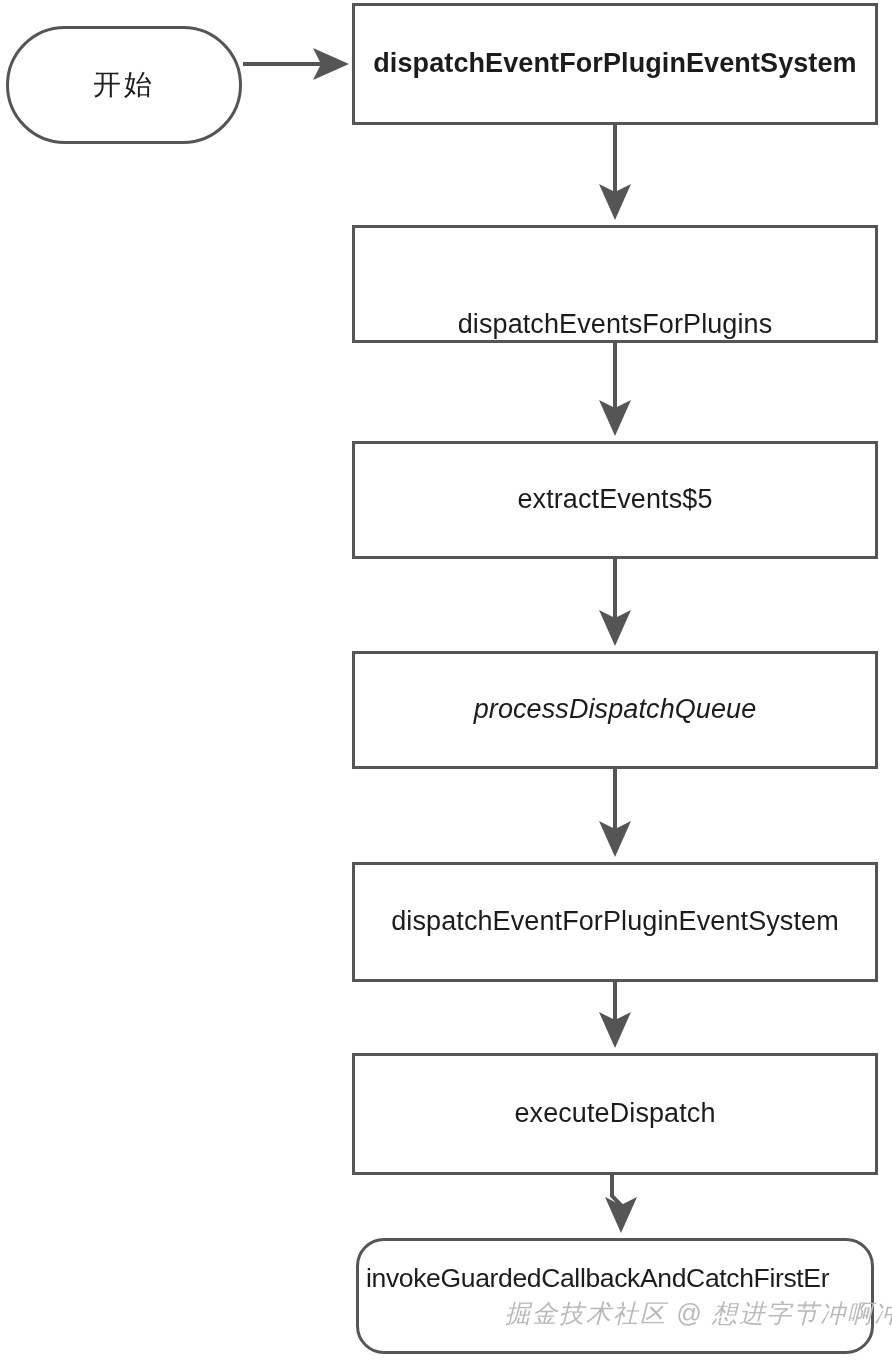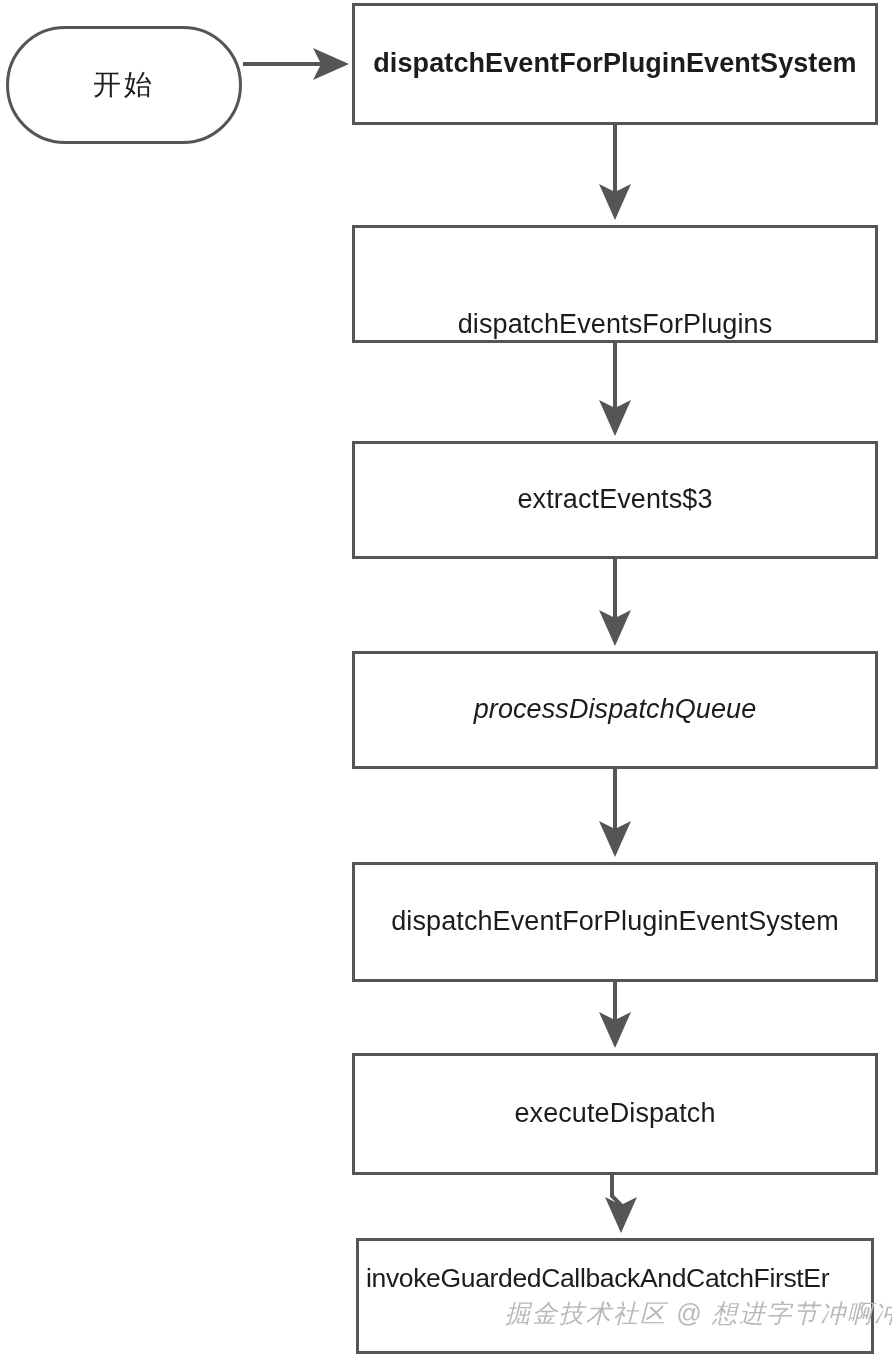--- a/index.html
+++ b/index.html
@@ -117,34 +117,34 @@
 
   <div class="node process" style="left:352px; top:3px; width:526px; height:122px;font-weight:bold;">
     <span class="node-label">dispatchEventForPluginEventSystem</span>
   </div>
 
   <div class="node process" style="left:352px; top:225px; width:526px; height:118px;align-items:flex-end;">
     <span class="node-label">dispatchEventsForPlugins</span>
   </div>
 
   <div class="node process" style="left:352px; top:441px; width:526px; height:118px;">
-    <span class="node-label">extractEvents$3</span>
+    <span class="node-label">extractEvents$5</span>
   </div>
 
   <div class="node process" style="left:352px; top:651px; width:526px; height:118px;font-style:italic;">
     <span class="node-label">processDispatchQueue</span>
   </div>
 
   <div class="node process" style="left:352px; top:862px; width:526px; height:120px;">
     <span class="node-label">dispatchEventForPluginEventSystem</span>
   </div>
 
   <div class="node process" style="left:352px; top:1053px; width:526px; height:122px;">
     <span class="node-label">executeDispatch</span>
   </div>
 
-  <div class="node process" style="left:356px; top:1238px; width:518px; height:116px; align-items:flex-start; justify-content:flex-start;">
+  <div class="node process" style="left:356px; top:1238px; width:518px; height:116px; align-items:flex-start; justify-content:flex-start;border-radius:28px;">
     <span class="node-label tight" style="margin-left:7px; margin-top:22px;">invokeGuardedCallbackAndCatchFirstEr</span>
   </div>
 
   <div class="watermark" style="left:505px; top:1297px;">掘金技术社区 @ 想进字节冲啊冲</div>
 
 </div>
 
 </body></html>

